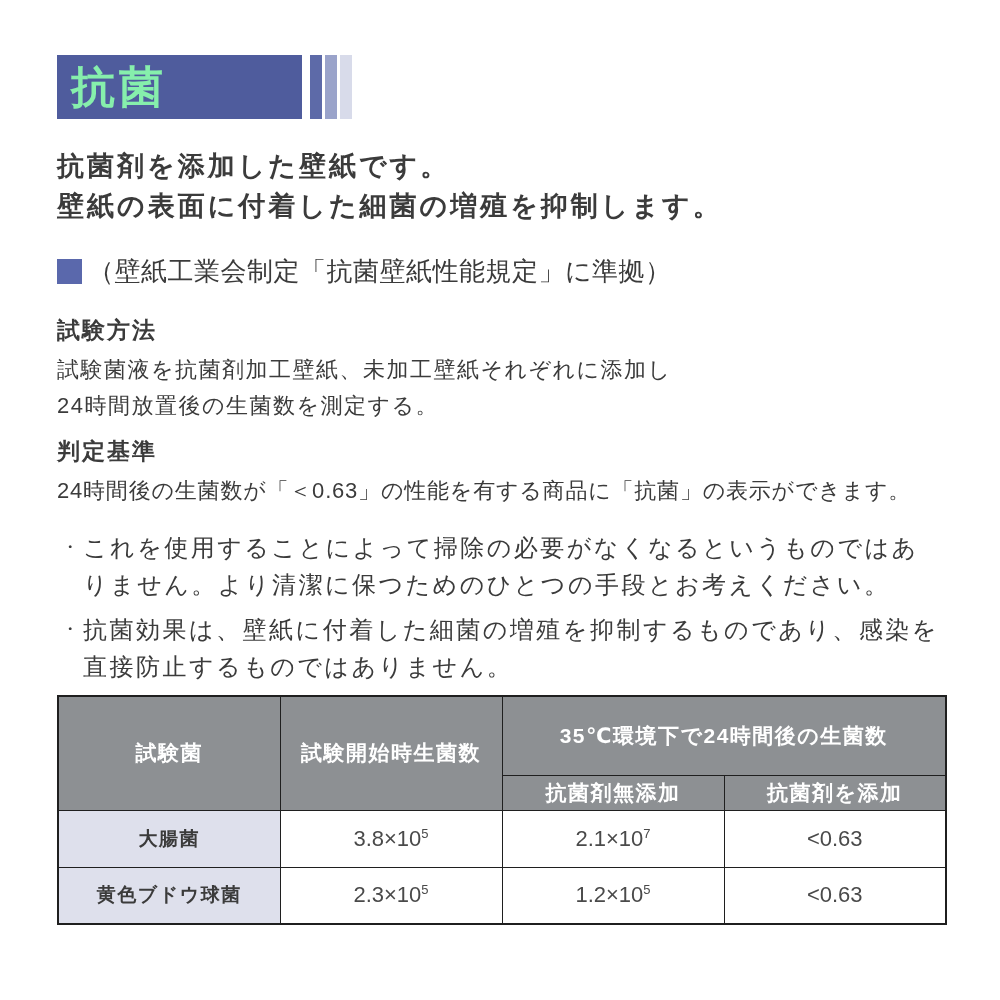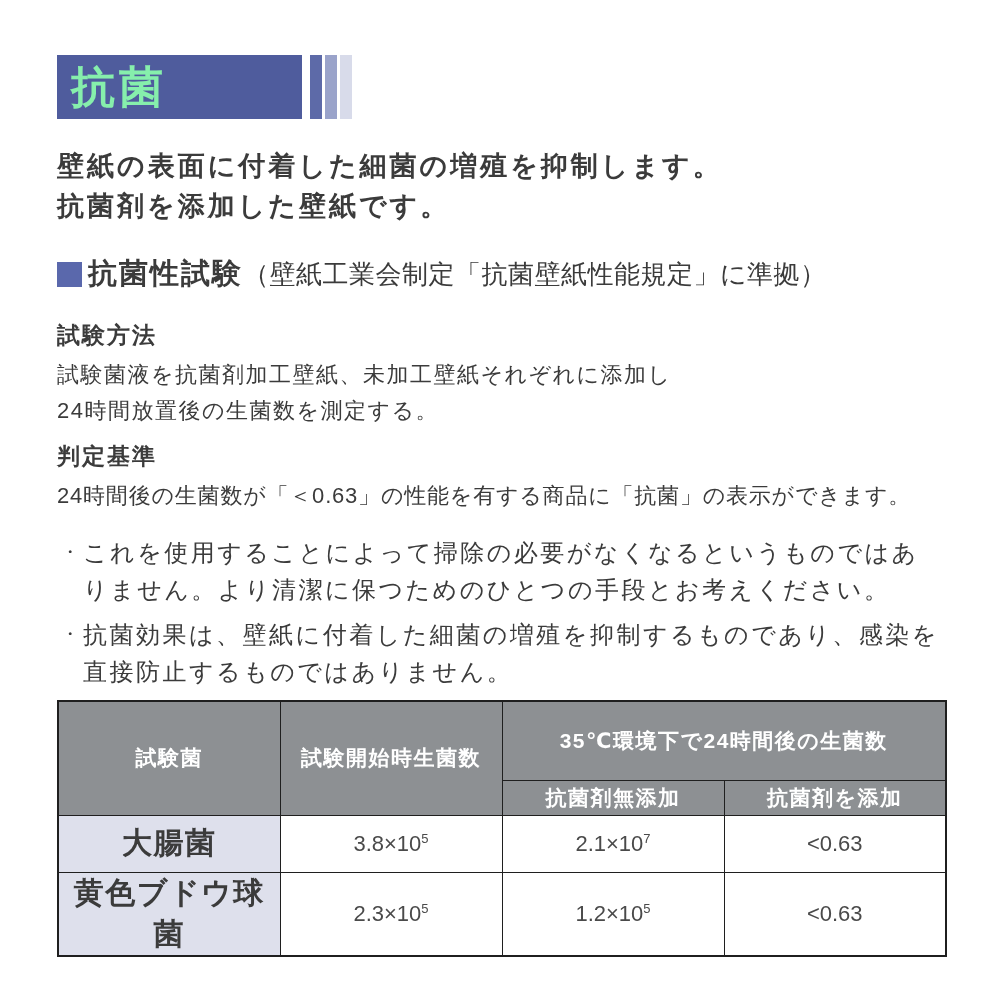--- a/index.html
+++ b/index.html
@@ -99,21 +99,21 @@
   table.result{border:2px solid var(--border-dark);}
   th.hdr{
     background:var(--table-header-gray);
     color:#ffffff;font-size:21px;font-weight:bold;letter-spacing:1.5px;
   }
   th.hdr.group{height:68px;}
   th.hdr.sub{height:30px;}
   th.hdr.span2{height:114px;}
   td.name{
     background:var(--table-first-col-bg);
-    font-size:30px;font-weight:bold;letter-spacing:1.5px;
+    font-size:19px;font-weight:bold;letter-spacing:1.5px;
     height:57px;
   }
   td.val{
     background:#ffffff;font-size:22px;height:57px;
     color:#4a4a4a;
   }
   td.val sup{font-size:13px;vertical-align:super;line-height:0;}
 </style>
 </head>
 <body>
@@ -125,27 +125,26 @@
       <span class="banner-title">抗菌</span>
     </div>
     <div class="stripes">
       <div class="stripe s1"></div>
       <div class="stripe s2"></div>
       <div class="stripe s3"></div>
     </div>
   </div>
 
   <div class="intro">
+    <div>抗菌剤を添加した壁紙です。</div>
     <div>壁紙の表面に付着した細菌の増殖を抑制します。</div>
-    <div>抗菌剤を添加した壁紙です。</div>
   </div>
 
   <div class="section-heading">
     <span class="sq"></span>
-    <span class="h-main">抗菌性試験</span>
     <span class="h-note">（壁紙工業会制定「抗菌壁紙性能規定」に準拠）</span>
   </div>
 
   <div class="sub-label">試験方法</div>
   <div class="body-text">
     <div>試験菌液を抗菌剤加工壁紙、未加工壁紙それぞれに添加し</div>
     <div>24時間放置後の生菌数を測定する。</div>
   </div>
 
   <div class="sub-label second">判定基準</div>

